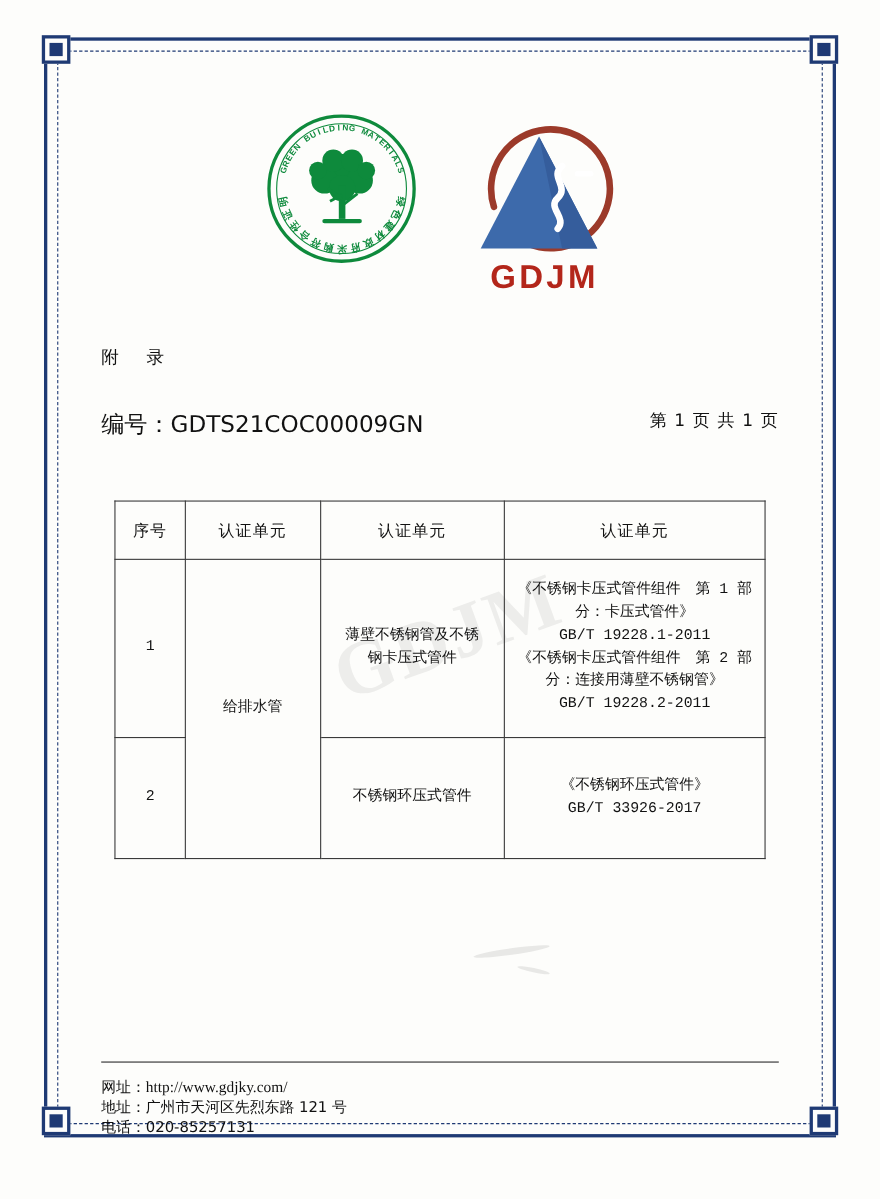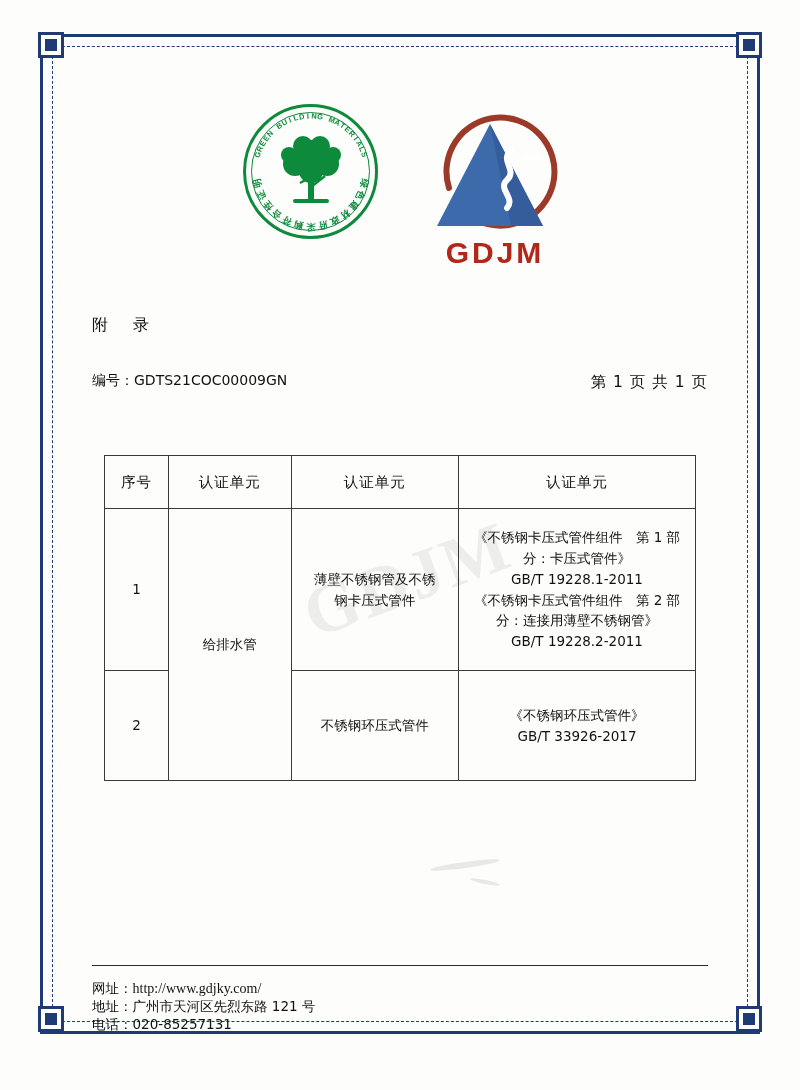--- a/index.html
+++ b/index.html
@@ -148,21 +148,21 @@
     top: 315px;
     font-size: 16px;
     letter-spacing: 10px;
     font-family: "DejaVu Sans", sans-serif;
     color: #111;
   }
   .doc-no {
     position: absolute;
     left: 92px;
     top: 372px;
-    font-size: 14px;
+    font-size: 21px;
     font-family: "DejaVu Sans", sans-serif;
     color: #111;
   }
   .page-no {
     position: absolute;
     right: 92px;
     top: 372px;
     font-size: 15.5px;
     font-family: "DejaVu Sans", sans-serif;
     color: #111;
@@ -187,20 +187,21 @@
   table.cert {
     border-collapse: collapse;
     width: 592px;
     font-family: "DejaVu Sans", sans-serif;
     color: #111;
   }
   table.cert th, table.cert td {
     border: 1px solid #3a3a3a;
     text-align: center;
     vertical-align: middle;
+    font-family: Liberation Mono, monospace;
   }
   table.cert th {
     font-size: 14.5px;
     font-weight: normal;
     height: 50px;
     letter-spacing: 1px;
   }
   table.cert td {
     font-size: 13.5px;
     line-height: 1.55;

